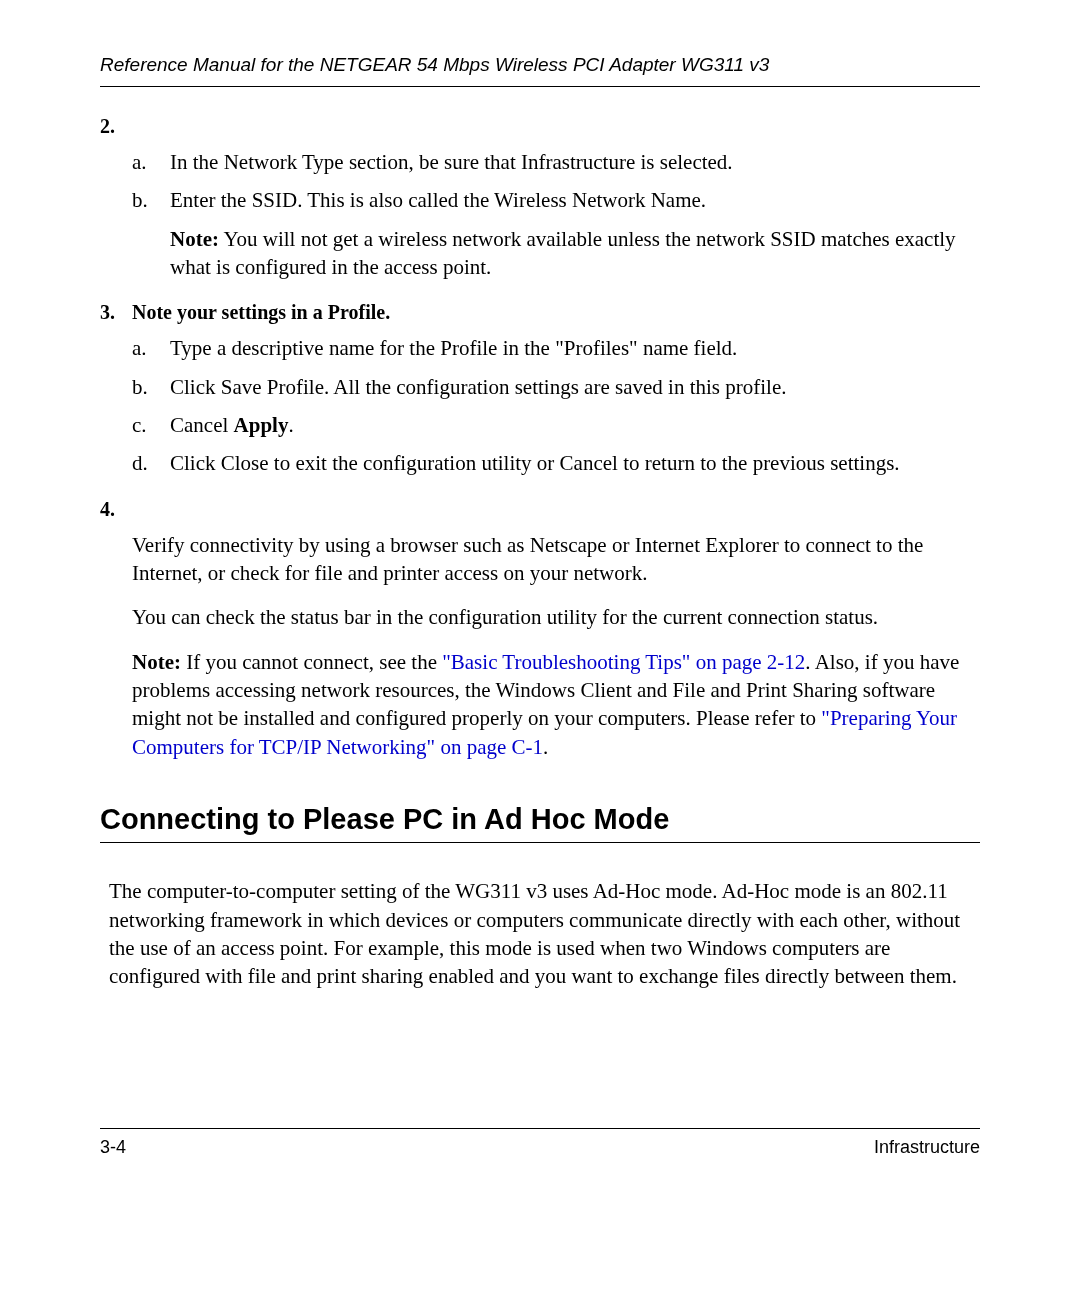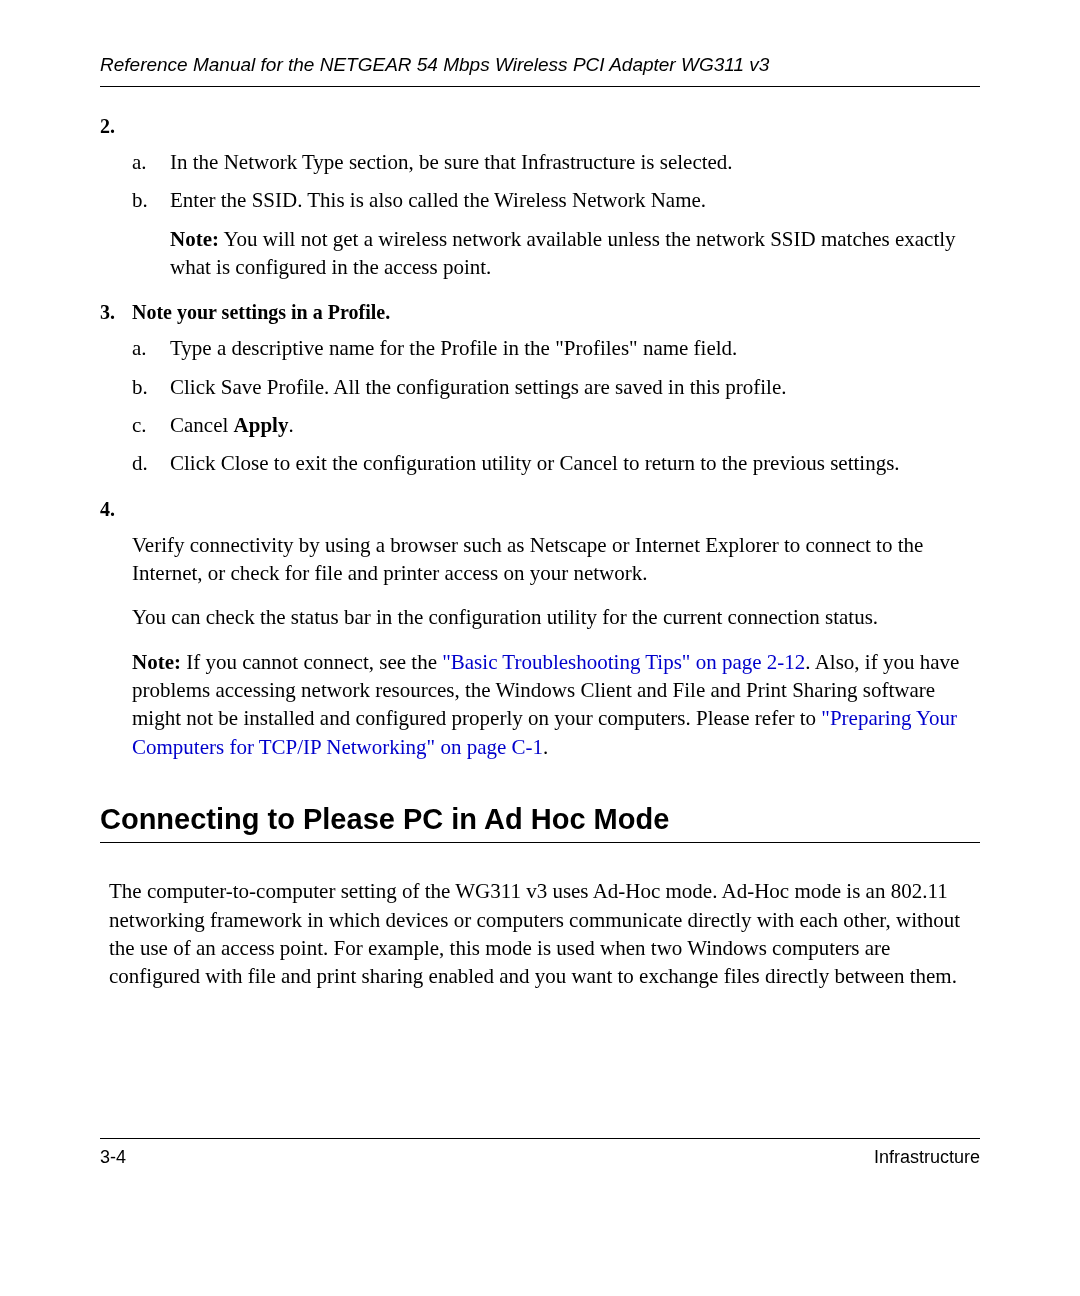--- a/index.html
+++ b/index.html
@@ -72,21 +72,21 @@
     }
     .body-para {
       font-size: 21px;
       line-height: 1.35;
       margin-left: 9px;
     }
     .footer {
       position: absolute;
       left: 100px;
       right: 100px;
-      bottom: 128px;
+      bottom: 138px;
       border-top: 1px solid #000;
       padding-top: 8px;
       display: flex;
       justify-content: space-between;
       font-family: Arial, Helvetica, sans-serif;
       font-size: 18px;
     }
   </style>
 </head>
 <body>

